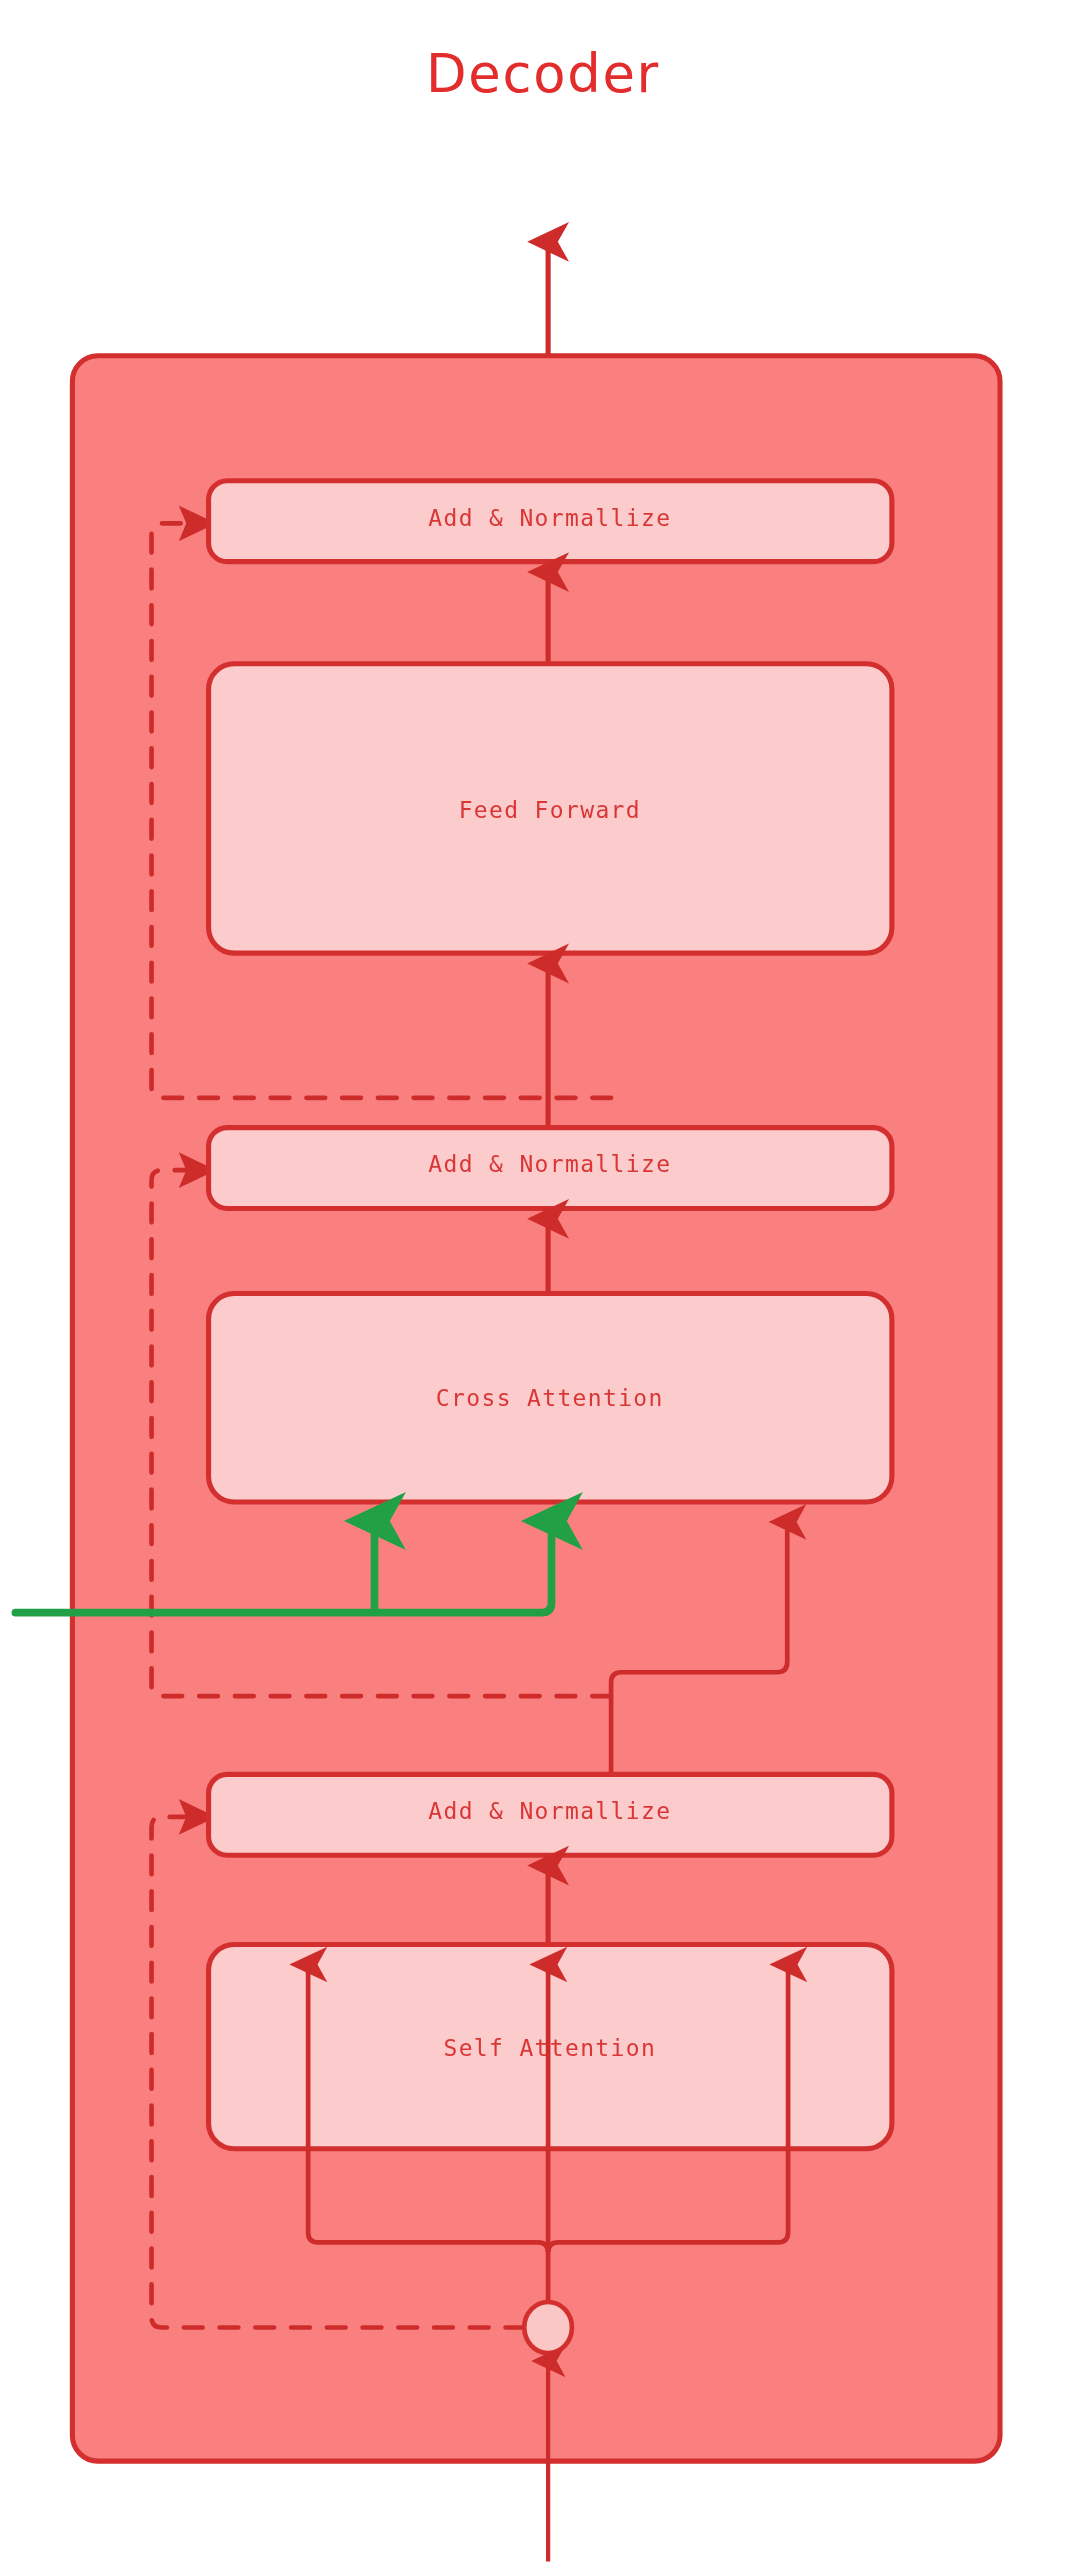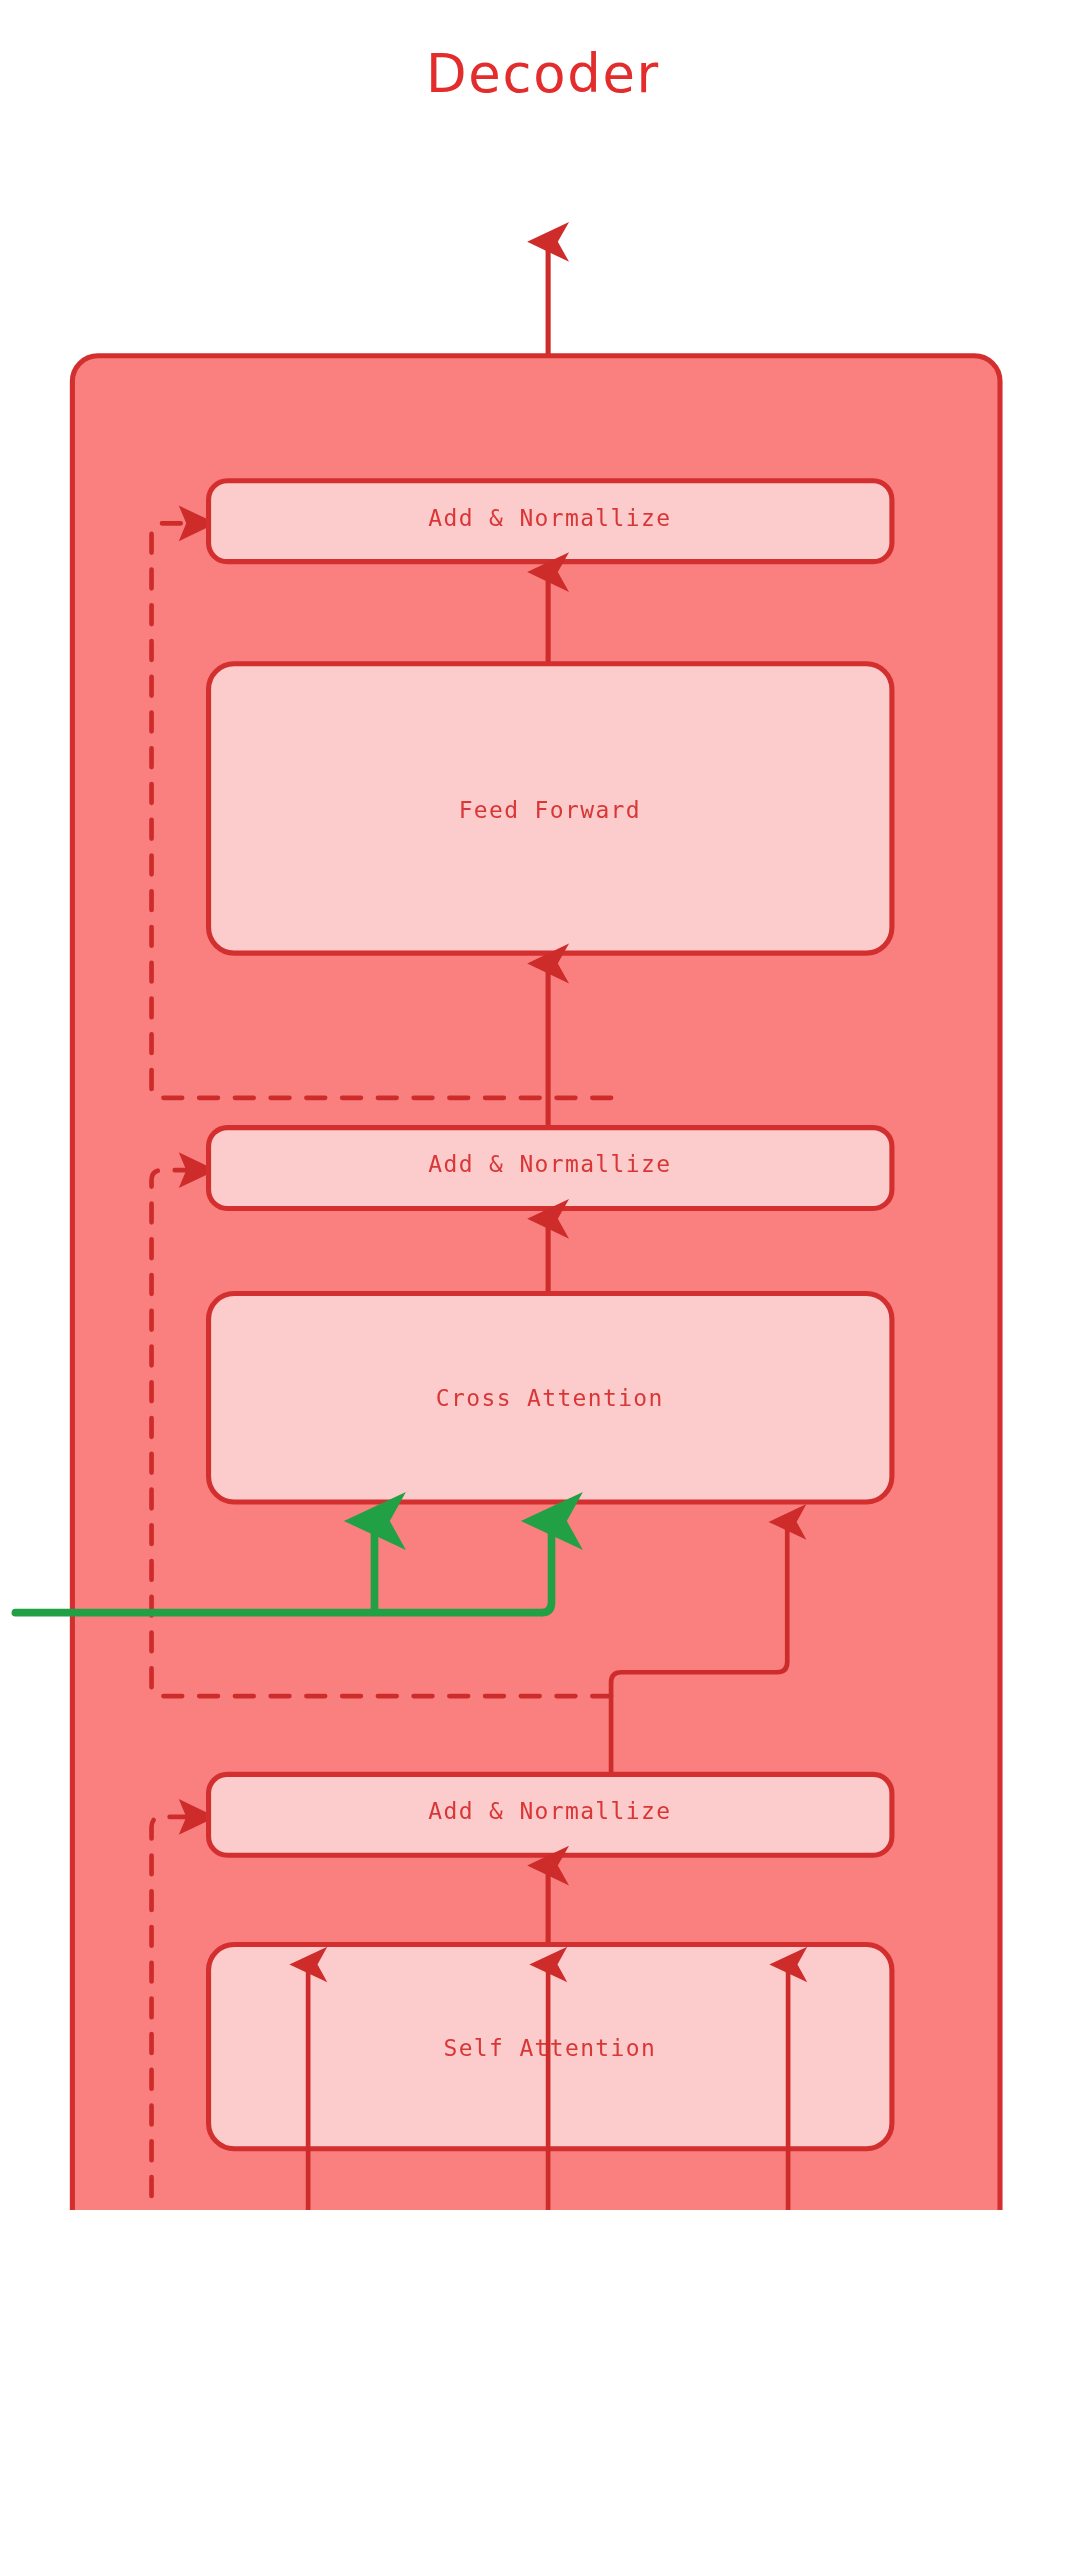--- a/index.html
+++ b/index.html
@@ -4,21 +4,21 @@
 <title>Decoder</title>
 <style>
   html,body{margin:0;padding:0;background:#ffffff;}
   body{
     font-family:"DejaVu Sans Mono","Liberation Mono",monospace;
     -webkit-font-smoothing:antialiased;
   }
   #stage{
     position:relative;
     width:1086px;
-    height:2210px;
+    height:2576px;
     background:#ffffff;
     overflow:hidden;
   }
   #diagram-svg{
     position:absolute;
     left:0; top:0;
     width:1086px;
     height:2576px;
     display:block;
   }

